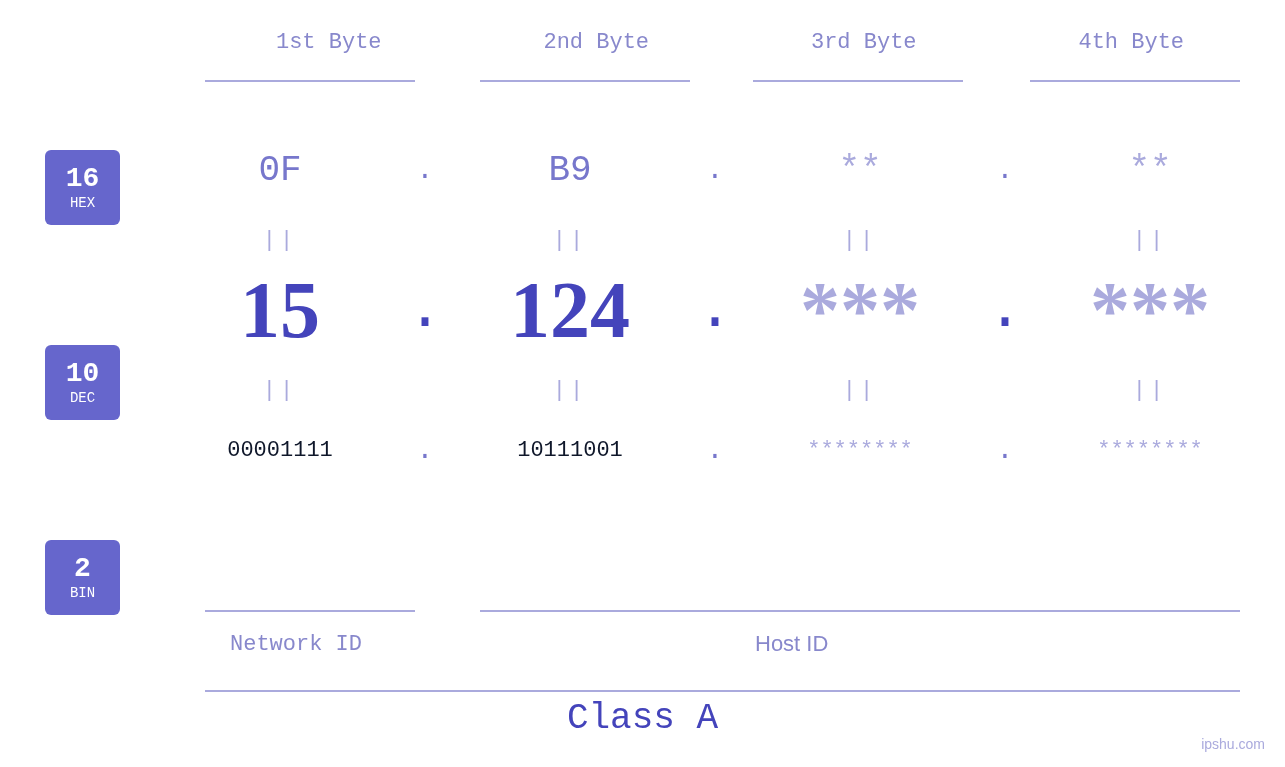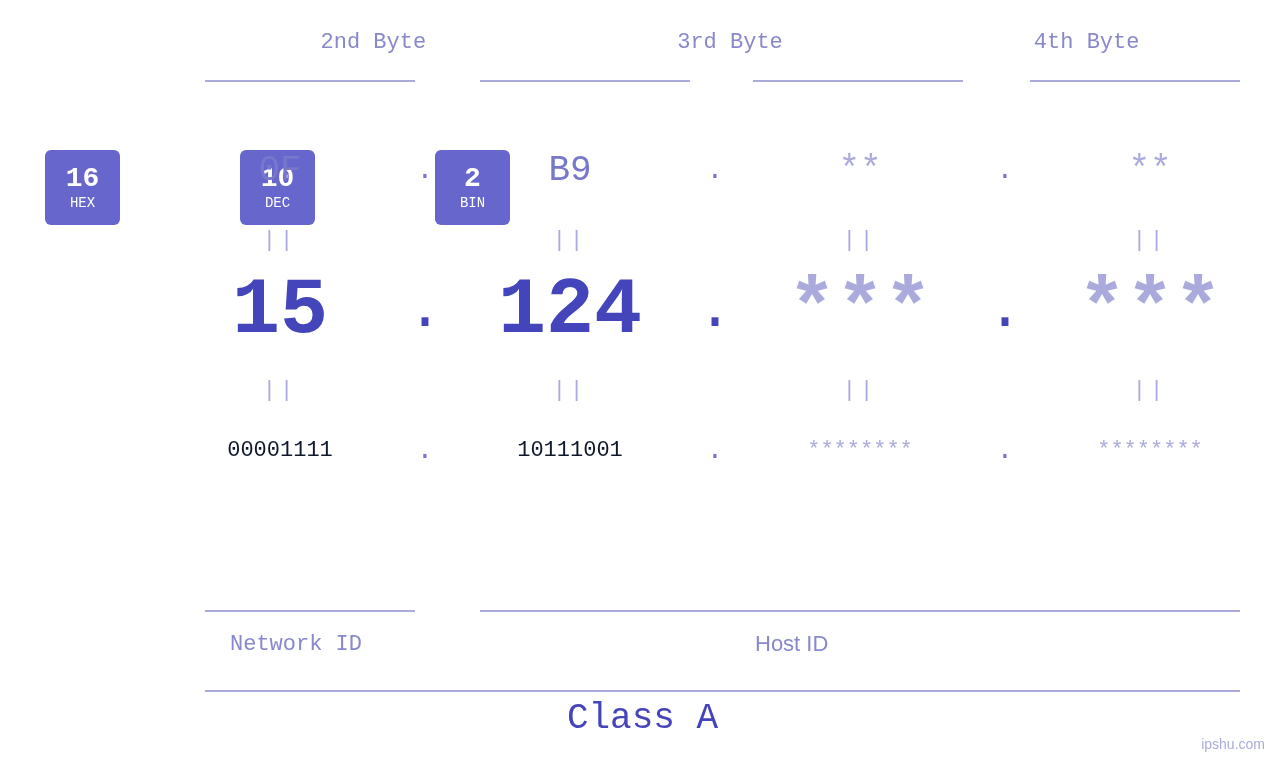--- a/index.html
+++ b/index.html
@@ -50,21 +50,21 @@
     .bracket-2 { left: 480px; width: 210px; }
     .bracket-3 { left: 753px; width: 210px; }
     .bracket-4 { left: 1030px; width: 210px; }
 
     
     .base-labels {
       position: absolute;
       left: 45px;
       top: 150px;
       display: flex;
-      flex-direction: row;
+      flex-direction: column;
       gap: 120px;
     }
 
     .base-badge {
       width: 75px;
       height: 75px;
       background: #6666cc;
       border-radius: 6px;
       display: flex;
       flex-direction: column;
@@ -147,21 +147,21 @@
     .dec-row {
       display: flex;
       align-items: center;
       height: 100px;
       margin-bottom: 10px;
     }
 
     .dec-value {
       color: #4444bb;
       font-size: 80px;
-      font-family: Liberation Mono, monospace;
+      font-family: Liberation Serif, serif;
       font-weight: bold;
       text-align: right;
     }
 
     .dot-large {
       color: #4444bb;
       font-size: 60px;
     }
 
     
@@ -252,20 +252,21 @@
     .masked {
       color: #aaaadd;
     }
   </style>
 </head>
 <body>
 
 <div class="main-container">
 
   <div class="byte-headers">
+    <div class="byte-header">1st Byte</div>
     <div class="byte-header">2nd Byte</div>
     <div class="byte-header">3rd Byte</div>
     <div class="byte-header">4th Byte</div>
   </div>
 
   <div class="bracket-line bracket-1"></div>
   <div class="bracket-line bracket-2"></div>
   <div class="bracket-line bracket-3"></div>
   <div class="bracket-line bracket-4"></div>
 

